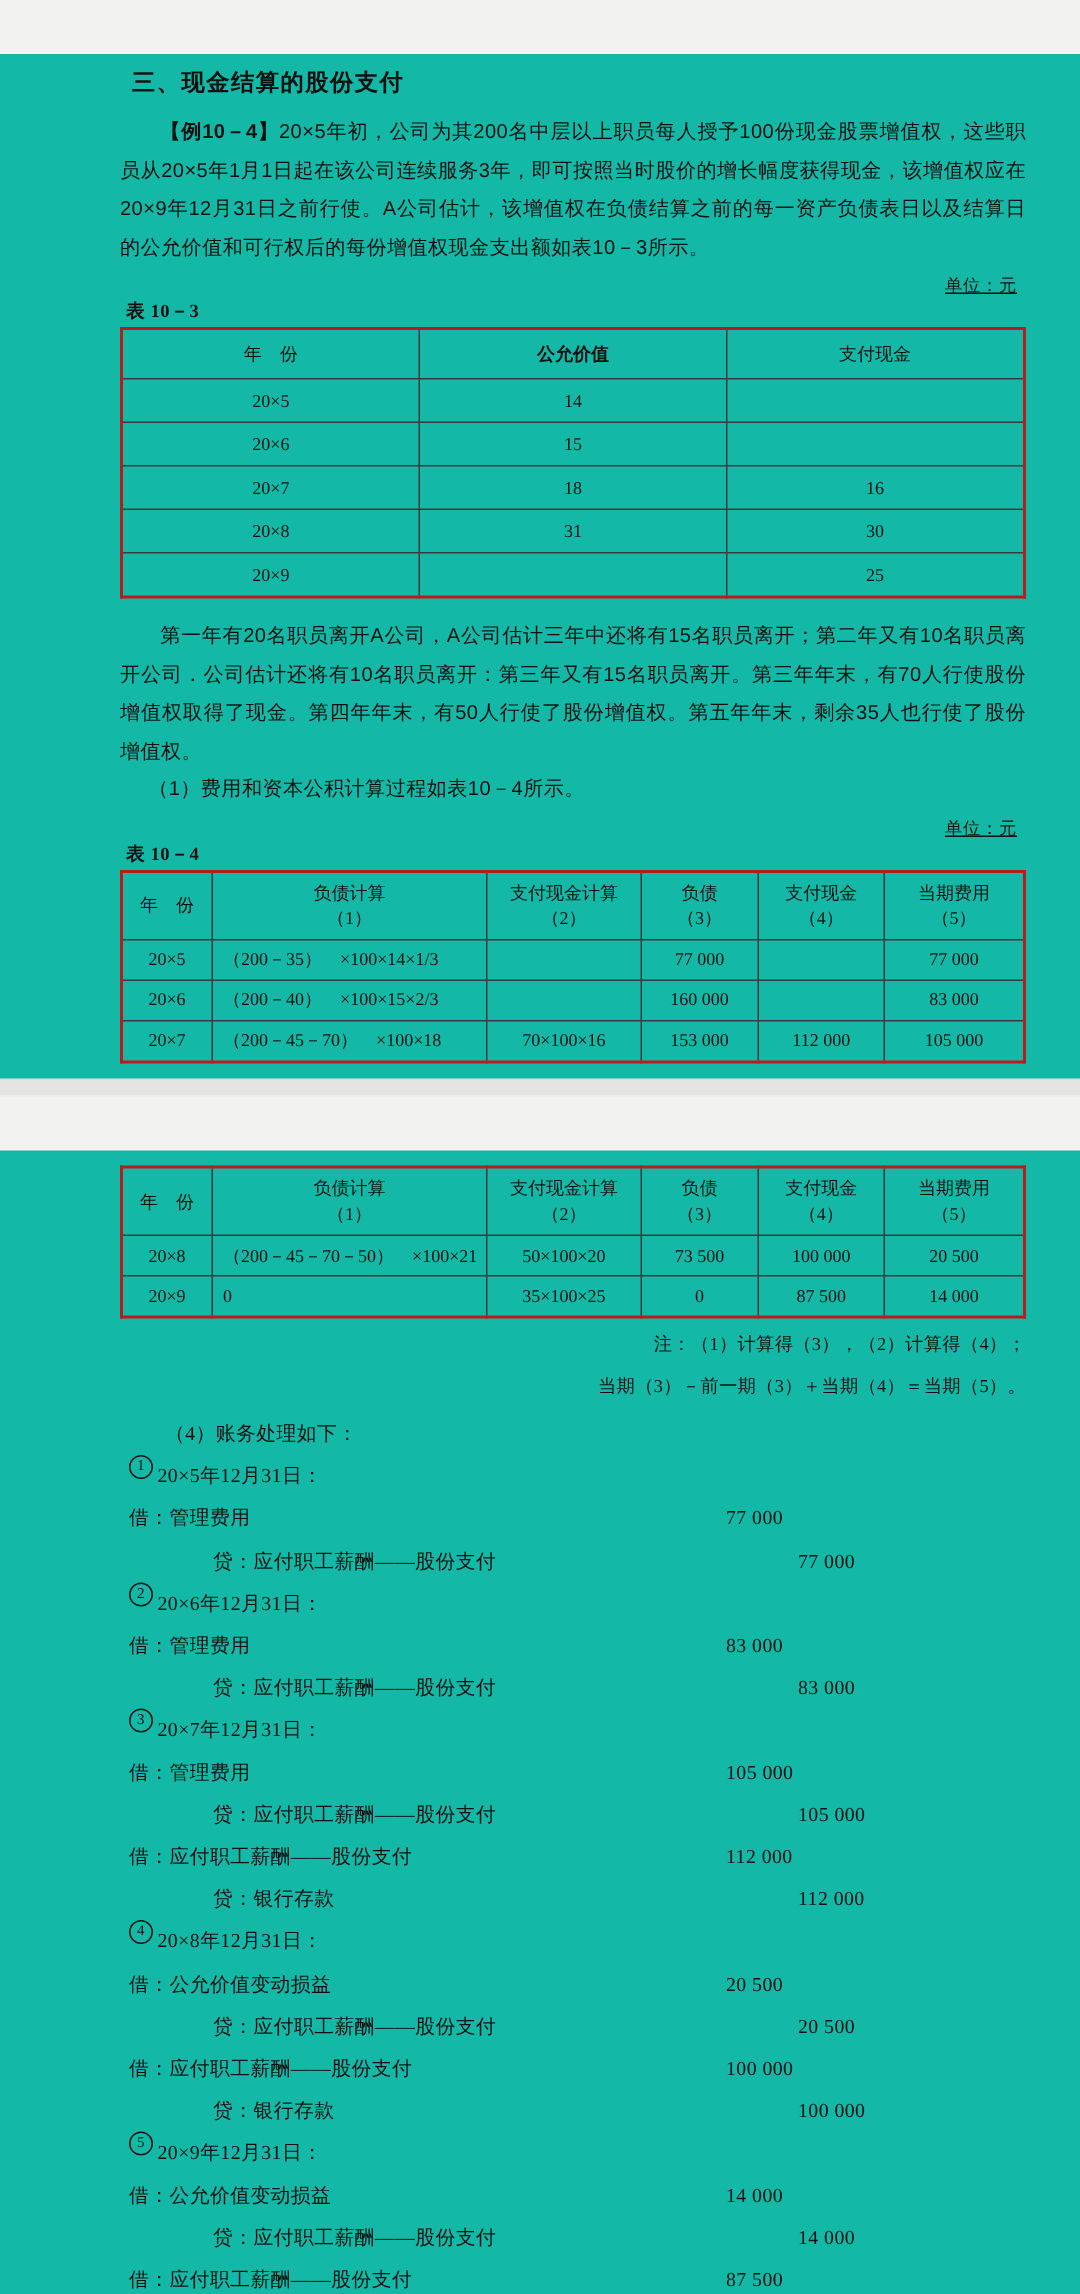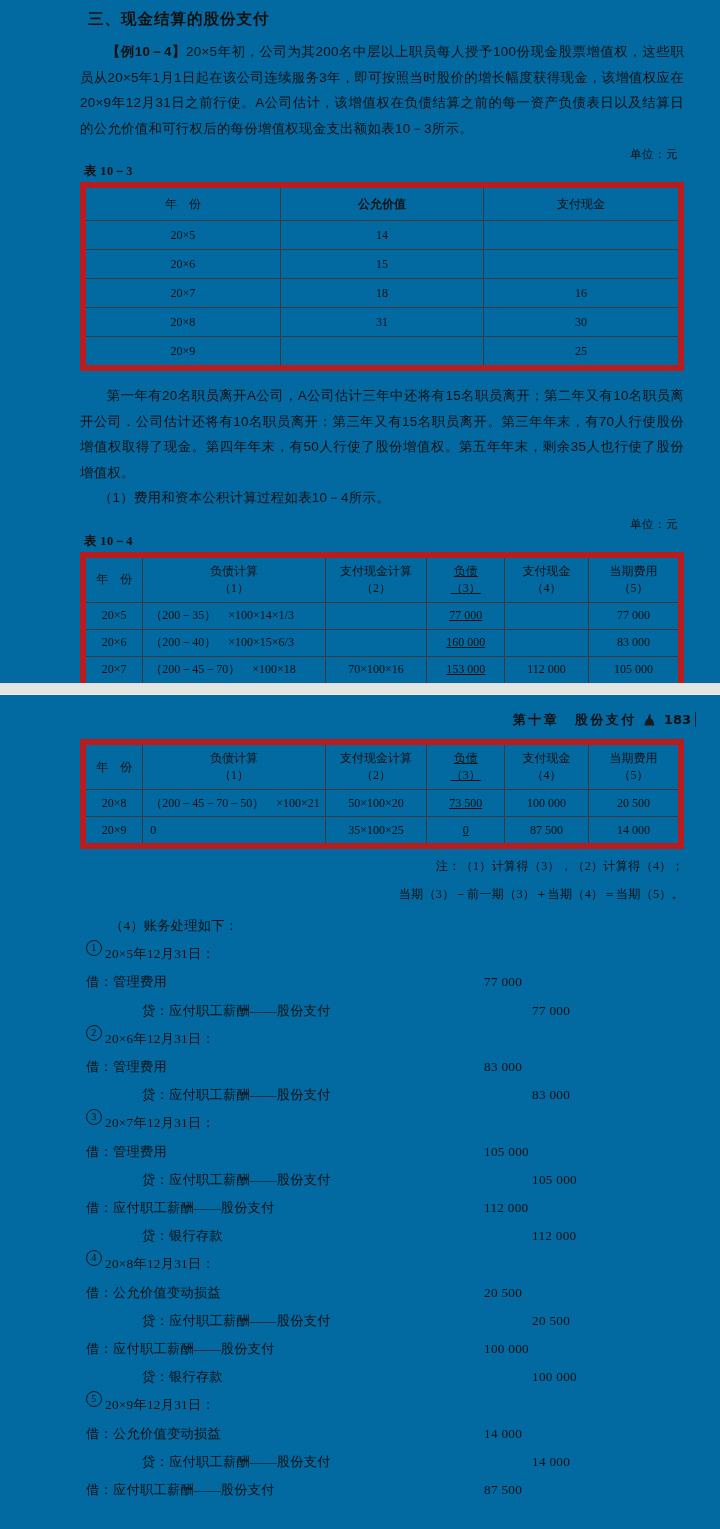--- a/index.html
+++ b/index.html
@@ -6,23 +6,24 @@
   html,body{margin:0;padding:0;}
   body{
     width:720px;
     background:#f2f2f0;
     font-family:"Liberation Serif","DejaVu Serif",serif;
     color:#111;
     -webkit-font-smoothing:none;
   }
   .sheet{
     width:720px;
-    background:#0369a1;
+    background:#14b8a6;
     position:relative;
     overflow:hidden;
+    margin-top:36px;
   }
   .page-gap{
     width:720px;
     height:10px;
     background:#e4e4e2;
     border-top:1px solid #dededa;
     border-bottom:1px solid #f0f0ee;
   }
   
   #page-one{height:683px;}
@@ -50,20 +51,21 @@
   p.body.first{margin-top:9px;}
   .indent2{text-indent:2em;}
   .indent1{text-indent:1.4em;}
   b.ex{font-weight:bold;}
 
   .unit{
     text-align:right;
     font-size:11.5px;
     margin:6px 6px 1px 0;
     letter-spacing:.5px;
+    text-decoration:underline;
   }
   .tbl-cap{
     font-size:12.4px;
     font-weight:bold;
     margin:0 0 2px 4px;
     letter-spacing:.4px;
   }
 
   table.scan{
     border-collapse:collapse;
@@ -71,32 +73,32 @@
     font-size:12px;
     font-family:"Liberation Serif","DejaVu Serif",serif;
   }
   table.scan td,table.scan th{
     border:1px solid #3b3b3b;
     text-align:center;
     padding:3px 2px;
     font-weight:normal;
   }
   table.scan thead td{padding:5px 2px;}
-  table.scan.thick{border:6px solid #b91c1c;}
+  table.scan.thick{border:2px solid #b91c1c;}
   .t103 td{height:22px;}
   .t103 .yearcol{width:33%;}
   .t103 .fvcol{width:34%;font-weight:bold;}
   .t103 .cashcol{width:33%;}
 
   .t104{font-size:11.4px;}
   .t104 td{height:20px;}
   .t104 .c-year{width:10%;}
   .t104 .c-calc{width:30.5%;}
   .t104 .c-cashcalc{width:17%;}
-  .t104 .c-liab{width:13%;text-decoration:underline;}
+  .t104 .c-liab{width:13%;}
   .t104 .c-cash{width:14%;}
   .t104 .c-exp{width:15.5%;}
   .t104 td.lft{text-align:left;padding-left:7px;}
 
   .rh{ 
     text-align:right;
     font-size:13px;
     font-weight:bold;
     letter-spacing:2.5px;
     padding:16px 24px 0 0;
@@ -216,21 +218,21 @@
           <tr>
             <td class="c-year">20×5</td>
             <td class="c-calc lft">（200－35）　×100×14×1/3</td>
             <td class="c-cashcalc"></td>
             <td class="c-liab">77 000</td>
             <td class="c-cash"></td>
             <td class="c-exp">77 000</td>
           </tr>
           <tr>
             <td class="c-year">20×6</td>
-            <td class="c-calc lft">（200－40）　×100×15×6/3</td>
+            <td class="c-calc lft">（200－40）　×100×15×2/3</td>
             <td class="c-cashcalc"></td>
             <td class="c-liab">160 000</td>
             <td class="c-cash"></td>
             <td class="c-exp">83 000</td>
           </tr>
           <tr>
             <td class="c-year">20×7</td>
             <td class="c-calc lft">（200－45－70）　×100×18</td>
             <td class="c-cashcalc">70×100×16</td>
             <td class="c-liab">153 000</td>
@@ -240,25 +242,20 @@
         </tbody>
     </table>
 
   </div>
 </div>
 
 <div class="page-gap"></div>
 
 <div class="sheet" id="page-two">
 
-  <div class="rh">
-    <span>第十章　股份支付</span><span class="mark"><svg width="11" height="13" viewBox="0 0 11 13">
-          <path d="M5 0 C6.4 2.2 3.2 3.4 4.2 5.4 C2.6 5.8 1.6 7.6 1.2 9.6 L0.2 12.4 L10.4 12.4 C10 9.4 8.6 6.4 6.4 5.0 C7.4 3.2 6.2 1.2 5 0 Z" fill="#1a1a1a"></path>
-        </svg></span><span class="pg">183</span><span class="bar"></span>
-  </div>
 
   <div class="inner" style="padding-top:10px">
 
 
     <table class="scan thick t104">
       <thead>
         <tr>
           <td class="c-year"><span>年　份</span></td>
           <td class="c-calc"><span>负债计算</span><br><span>（1）</span></td>
           <td class="c-cashcalc"><span>支付现金计算</span><br><span>（2）</span></td>

